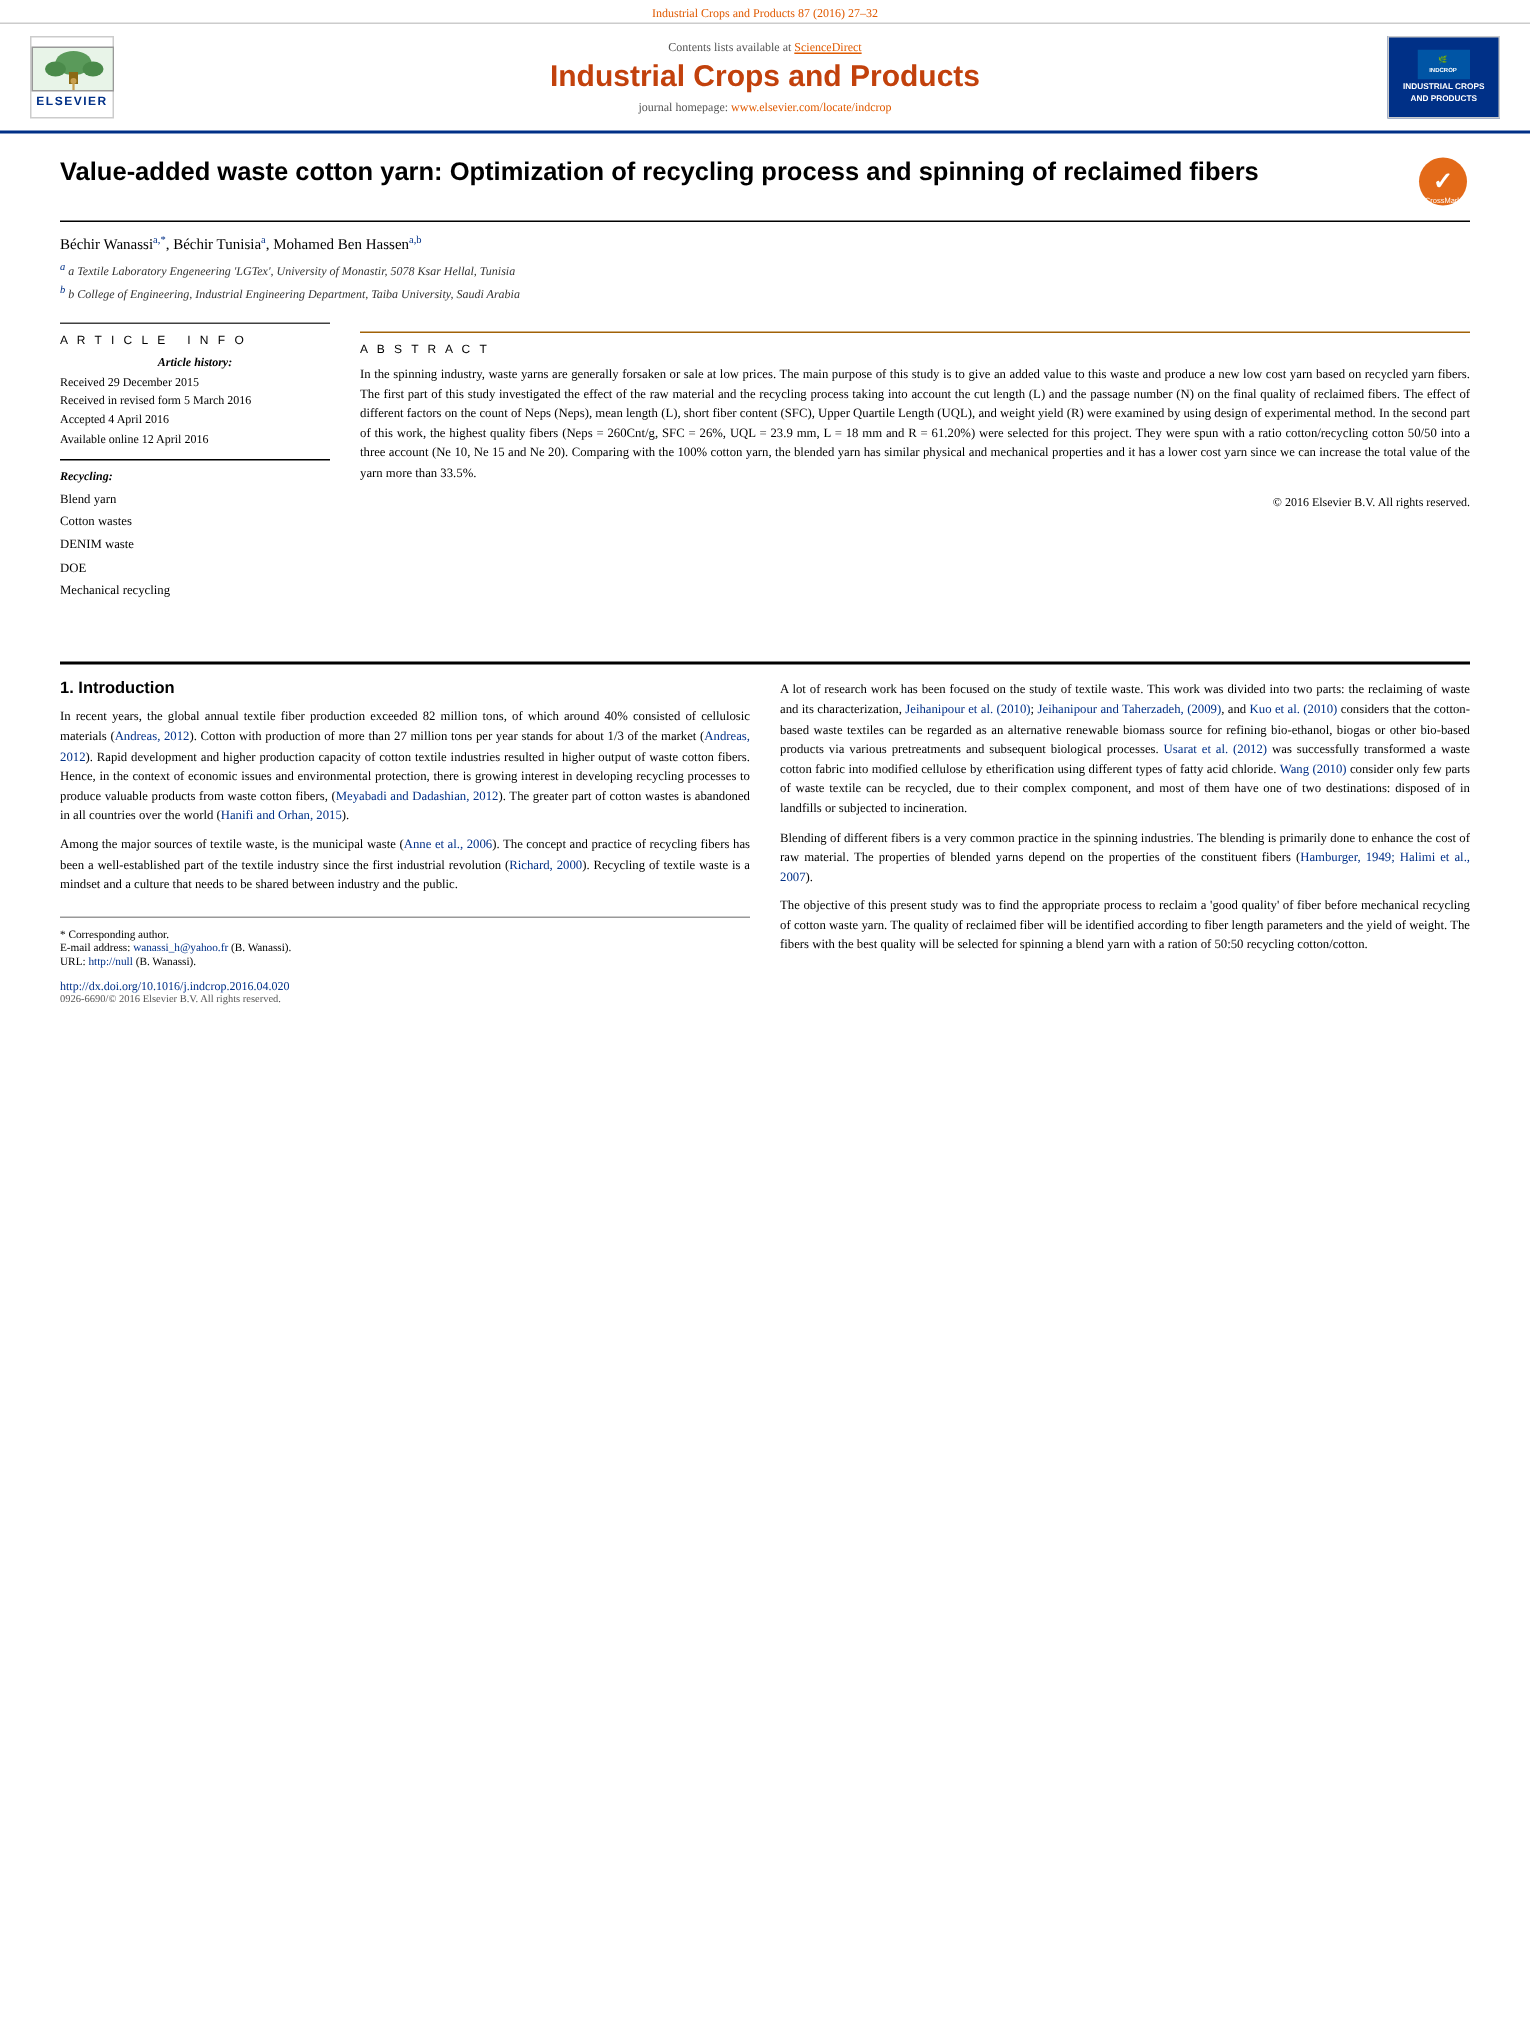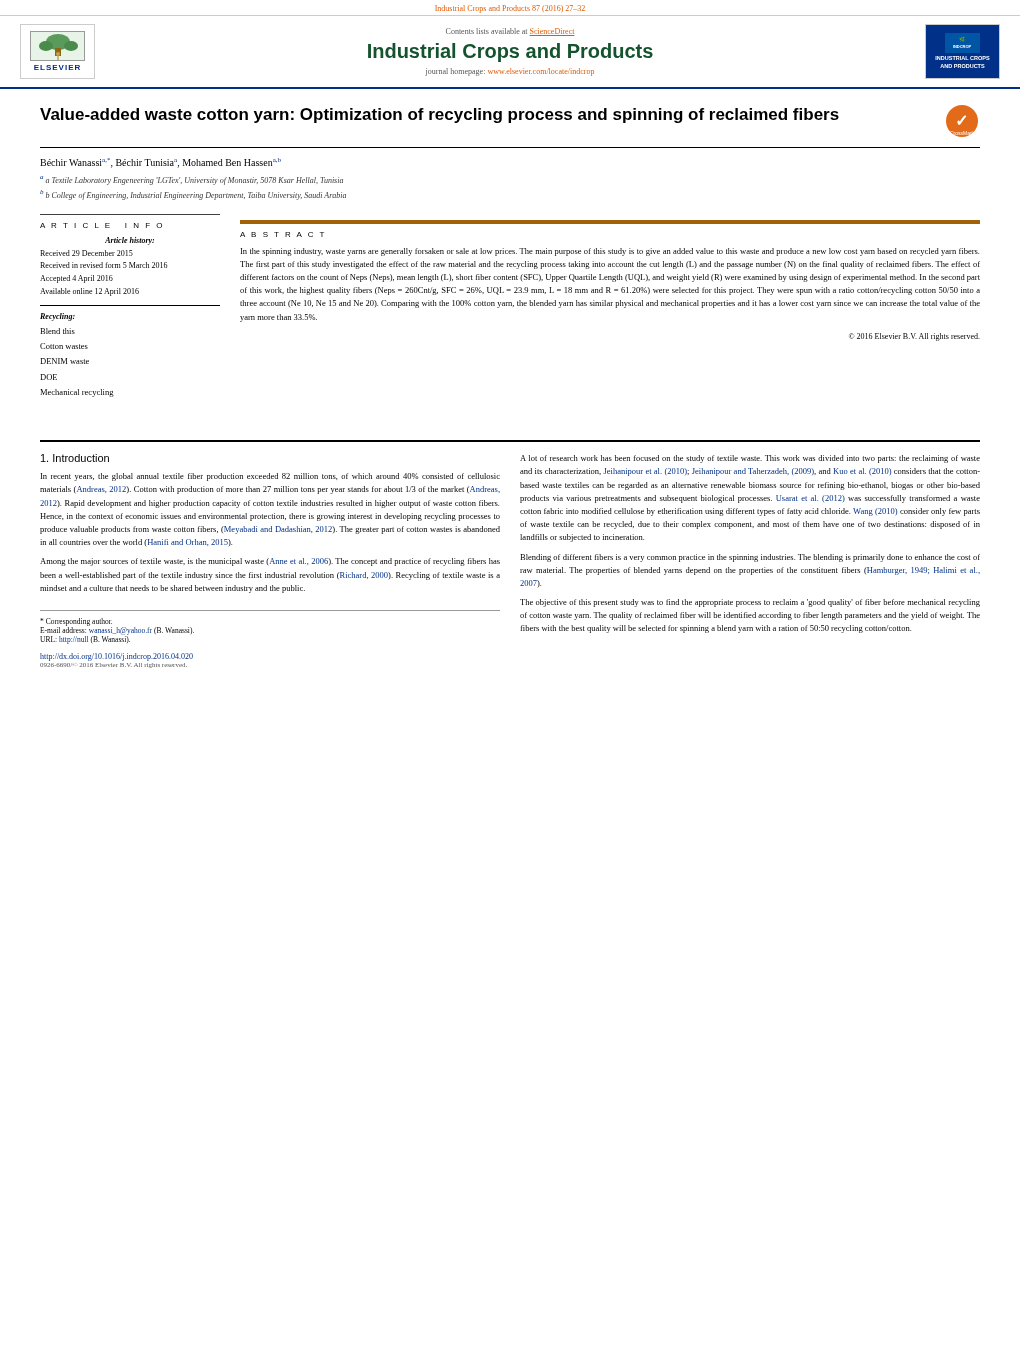--- a/index.html
+++ b/index.html
@@ -44,41 +44,41 @@
     }
     .journal-header .center-info .sciencedirect-link {
       color: #e05a00;
       font-size: 8px;
       text-decoration: underline;
     }
     .journal-header .center-info .journal-title {
       font-size: 20px;
       font-family: Arial, sans-serif;
       font-weight: bold;
-      color: #14532d;
+      color: #c2410c;
       margin: 4px 0;
     }
     .journal-header .center-info .homepage-line {
       font-size: 8px;
       color: #555;
     }
     .journal-header .center-info .homepage-link {
       color: #e05a00;
       font-size: 8px;
     }
     .journal-header .right-logo {
       width: 80px;
       flex-shrink: 0;
       display: flex;
       justify-content: flex-end;
     }
 
     
     .elsevier-logo {
-      width: 75px;
+      width: 56px;
       height: 55px;
       background: #fff;
       border: 1px solid #ccc;
       display: flex;
       flex-direction: column;
       align-items: center;
       justify-content: center;
       font-size: 7px;
       color: #003087;
       font-weight: bold;
@@ -266,21 +266,21 @@
       font-size: 8.5px;
     }
     .body-right {
       flex: 1;
       font-size: 8.5px;
     }
 
     .section-title {
       font-size: 11px;
       font-family: Arial, sans-serif;
-      font-weight: normal;
+      font-weight: bold;
       margin-bottom: 6px;
       color: #000;
     }
 
     .body-para {
       font-size: 8.5px;
       line-height: 1.55;
       text-align: justify;
       margin-bottom: 6px;
       color: #000;
@@ -393,31 +393,31 @@
         <div class="section-header-small">A R T I C L E &nbsp; I N F O</div>
         <span class="info-label">Article history:</span>
         <div class="info-line">Received 29 December 2015</div>
         <div class="info-line">Received in revised form 5 March 2016</div>
         <div class="info-line">Accepted 4 April 2016</div>
         <div class="info-line">Available online 12 April 2016</div>
       </div>
 
       <div class="keywords-section">
         <span class="keyword-label">Recycling:</span>
-        <span class="keyword-item">Blend this</span>
+        <span class="keyword-item">Blend yarn</span>
         <span class="keyword-item">Cotton wastes</span>
         <span class="keyword-item">DENIM waste</span>
         <span class="keyword-item">DOE</span>
         <span class="keyword-item">Mechanical recycling</span>
       </div>
     </div>
 
     <div class="right-col">
       <div class="abstract-section">
-        <div class="section-header-small" style="border-top:4px solid #a16207; padding-top:6px;">A B S T R A C T</div>
+        <div class="section-header-small" style="border-top:1px solid #a16207; padding-top:6px;">A B S T R A C T</div>
         <p class="abstract-text">In the spinning industry, waste yarns are generally forsaken or sale at low prices. The main purpose of this study is to give an added value to this waste and produce a new low cost yarn based on recycled yarn fibers. The first part of this study investigated the effect of the raw material and the recycling process taking into account the cut length (L) and the passage number (N) on the final quality of reclaimed fibers. The effect of different factors on the count of Neps (Neps), mean length (L), short fiber content (SFC), Upper Quartile Length (UQL), and weight yield (R) were examined by using design of experimental method. In the second part of this work, the highest quality fibers (Neps = 260Cnt/g, SFC = 26%, UQL = 23.9 mm, L = 18 mm and R = 61.20%) were selected for this project. They were spun with a ratio cotton/recycling cotton 50/50 into a three account (Ne 10, Ne 15 and Ne 20). Comparing with the 100% cotton yarn, the blended yarn has similar physical and mechanical properties and it has a lower cost yarn since we can increase the total value of the yarn more than 33.5%.</p>
         <div class="copyright-line">© 2016 Elsevier B.V. All rights reserved.</div>
       </div>
     </div>
   </div>
 </div>
 
 <hr class="main-divider">
 
 <div class="body-content">

